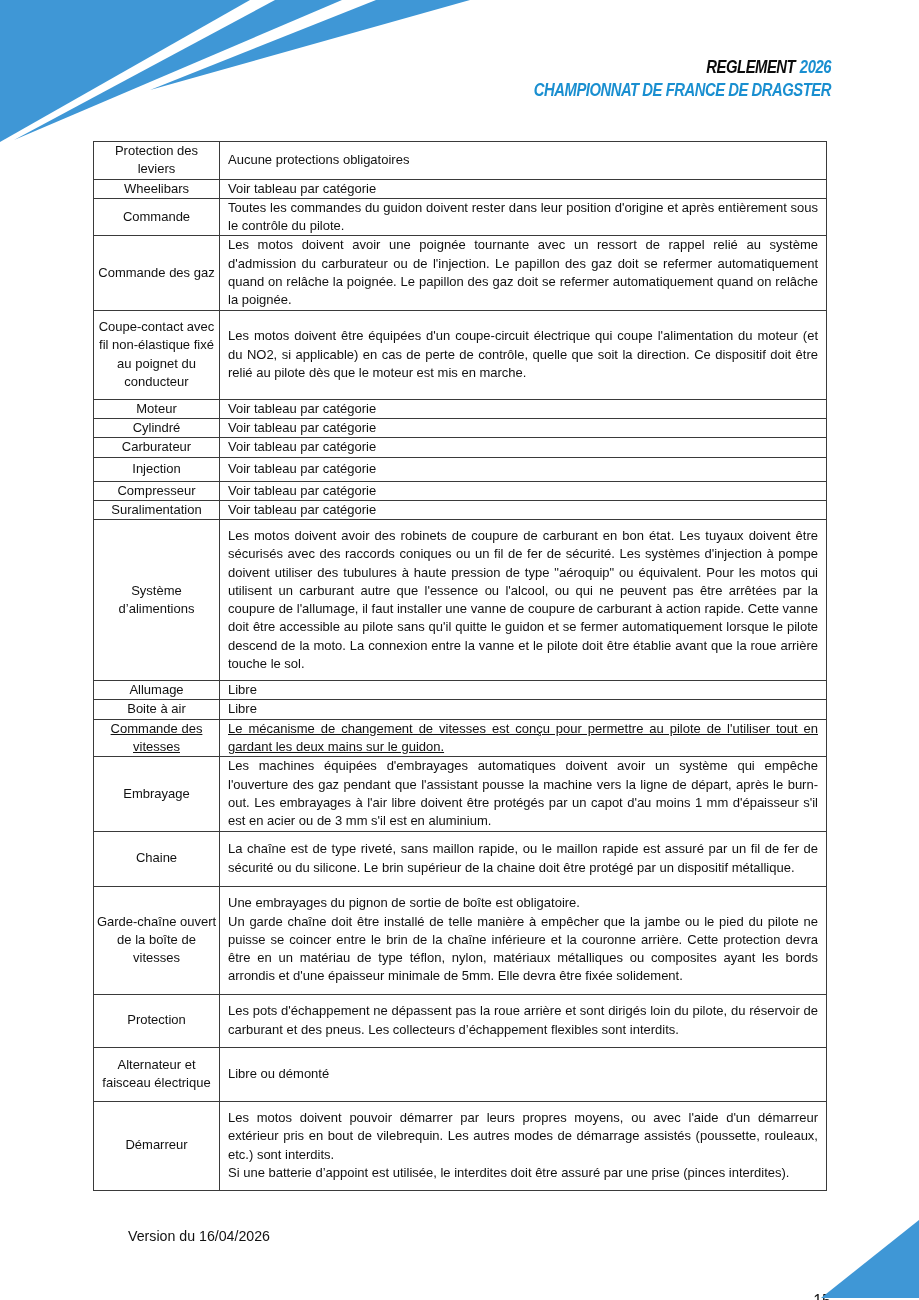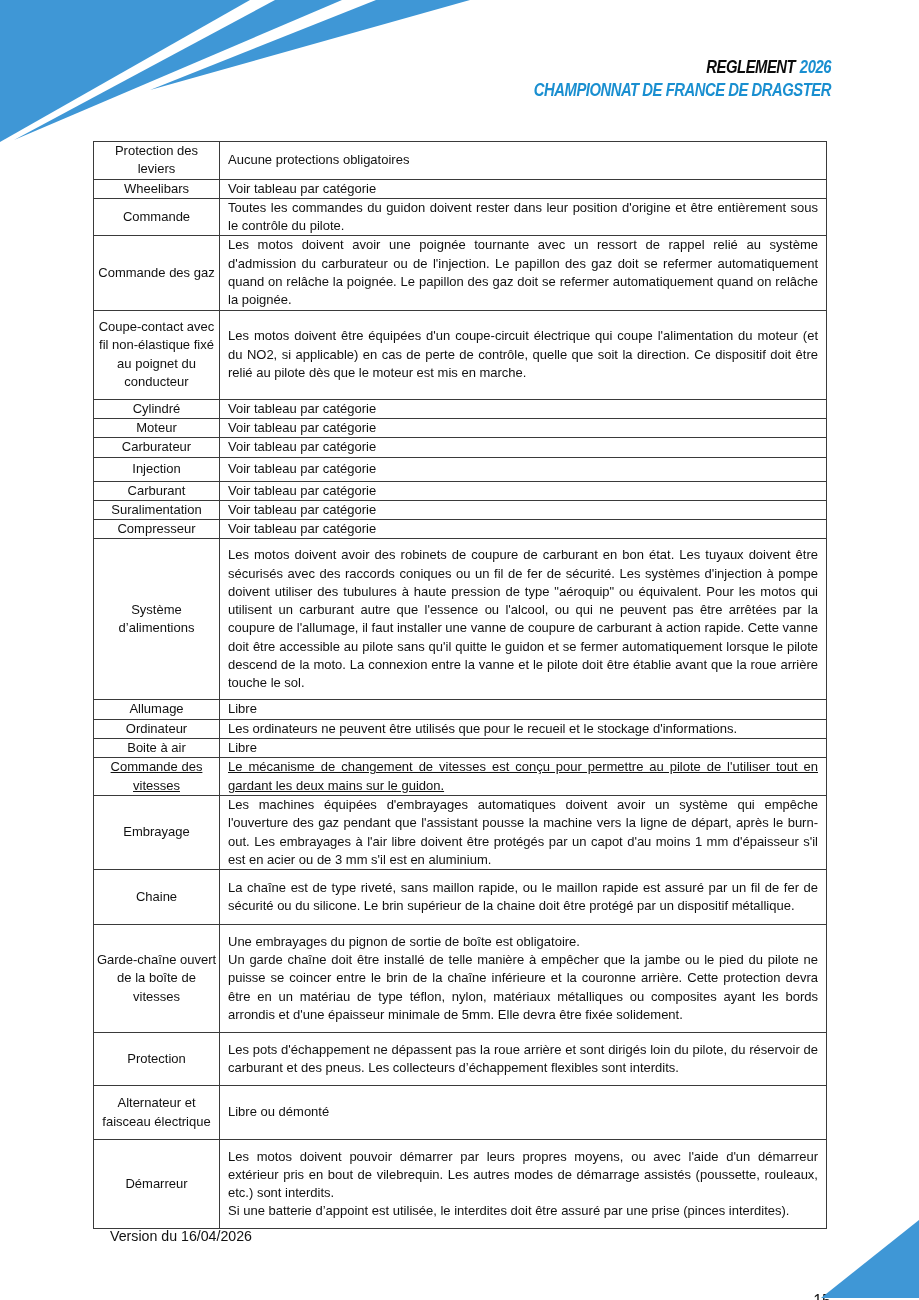--- a/index.html
+++ b/index.html
@@ -14,21 +14,21 @@
   .header .l1 .yr { color: #1a8fd0; margin-left: 6px; }
   .header .l2 { font-size: 19px; line-height: 24px; color: #1a8fd0; white-space: nowrap; }
 
   table.reg { position: absolute; left: 93px; top: 141px; width: 734px;
               border-collapse: collapse; font-size: 13px; line-height: 18.3px; }
   table.reg td { border: 1px solid #3a3a3a; padding: 0; vertical-align: middle; }
   table.reg td.k { width: 121px; text-align: center; padding: 0 2px; }
   table.reg td.v { text-align: justify; padding: 0 8px 0 8px; }
   table.reg td.v p { margin: 0; }
 
-  .footer-version { position: absolute; left: 110px; top: 1228px; font-size: 14.2px; }
+  .footer-version { position: absolute; left: 128px; top: 1228px; font-size: 14.2px; }
   .footer-page { position: absolute; right: 88px; top: 1292px; font-size: 16px; }
   .corner { position: absolute; right: 0; bottom: 0; }
 </style>
 </head>
 <body>
 
 <svg class="deco" width="480" height="145" viewBox="0 0 480 145">
   <polygon points="0,0 250,0 0,142" fill="#3f97d6"></polygon>
   <polygon points="275,0 342,0 14,140" fill="#3f97d6"></polygon>
   <polygon points="376,0 470,0 150,90" fill="#3f97d6"></polygon>
@@ -51,93 +51,81 @@
       </tr>
       <tr style="height: 18px;">
         <td class="k">Wheelibars</td>
         <td class="v">
           <p>Voir tableau par catégorie</p>
         </td>
       </tr>
       <tr style="height: 36px;">
         <td class="k">Commande</td>
         <td class="v">
-          <p>Toutes les commandes du guidon doivent rester dans leur position d'origine et être entièrement sous le contrôle du pilote.</p>
+          <p>Toutes les commandes du guidon doivent rester dans leur position d'origine et après entièrement sous le contrôle du pilote.</p>
         </td>
       </tr>
       <tr style="height: 73px;">
         <td class="k">Commande des gaz</td>
         <td class="v">
           <p>Les motos doivent avoir une poignée tournante avec un ressort de rappel relié au système d'admission du carburateur ou de l'injection. Le papillon des gaz doit se refermer automatiquement quand on relâche la poignée. Le papillon des gaz doit se refermer automatiquement quand on relâche la poignée.</p>
         </td>
       </tr>
       <tr style="height: 89px;">
         <td class="k">Coupe-contact avec fil non-élastique fixé au poignet du conducteur</td>
         <td class="v">
           <p>Les motos doivent être équipées d'un coupe-circuit électrique qui coupe l'alimentation du moteur (et du NO2, si applicable) en cas de perte de contrôle, quelle que soit la direction. Ce dispositif doit être relié au pilote dès que le moteur est mis en marche.</p>
         </td>
       </tr>
-      <tr style="height: 18px;">
-        <td class="k">Cylindré</td>
+      <tr style="height: 19px;">
+        <td class="k">Moteur</td>
         <td class="v">
           <p>Voir tableau par catégorie</p>
         </td>
       </tr>
-      <tr style="height: 19px;">
-        <td class="k">Moteur</td>
+      <tr style="height: 18px;">
+        <td class="k">Cylindré</td>
         <td class="v">
           <p>Voir tableau par catégorie</p>
         </td>
       </tr>
       <tr style="height: 18px;">
         <td class="k">Carburateur</td>
         <td class="v">
           <p>Voir tableau par catégorie</p>
         </td>
       </tr>
       <tr style="height: 24px;">
         <td class="k">Injection</td>
         <td class="v">
           <p>Voir tableau par catégorie</p>
         </td>
       </tr>
       <tr style="height: 18px;">
-        <td class="k">Carburant</td>
+        <td class="k">Compresseur</td>
         <td class="v">
           <p>Voir tableau par catégorie</p>
         </td>
       </tr>
       <tr style="height: 19px;">
         <td class="k">Suralimentation</td>
-        <td class="v">
-          <p>Voir tableau par catégorie</p>
-        </td>
-      </tr>
-      <tr style="height: 18px;">
-        <td class="k">Compresseur</td>
         <td class="v">
           <p>Voir tableau par catégorie</p>
         </td>
       </tr>
       <tr style="height: 161px;">
         <td class="k">Système d’alimentions</td>
         <td class="v">
           <p>Les motos doivent avoir des robinets de coupure de carburant en bon état. Les tuyaux doivent être sécurisés avec des raccords coniques ou un fil de fer de sécurité. Les systèmes d'injection à pompe doivent utiliser des tubulures à haute pression de type "aéroquip" ou équivalent. Pour les motos qui utilisent un carburant autre que l'essence ou l'alcool, ou qui ne peuvent pas être arrêtées par la coupure de l'allumage, il faut installer une vanne de coupure de carburant à action rapide. Cette vanne doit être accessible au pilote sans qu'il quitte le guidon et se fermer automatiquement lorsque le pilote descend de la moto. La connexion entre la vanne et le pilote doit être établie avant que la roue arrière touche le sol.</p>
         </td>
       </tr>
       <tr style="height: 18px;">
         <td class="k">Allumage</td>
         <td class="v">
           <p>Libre</p>
-        </td>
-      </tr>
-      <tr style="height: 19px;">
-        <td class="k">Ordinateur</td>
-        <td class="v">
-          <p>Les ordinateurs ne peuvent être utilisés que pour le recueil et le stockage d'informations.</p>
         </td>
       </tr>
       <tr style="height: 18px;">
         <td class="k">Boite à air</td>
         <td class="v">
           <p>Libre</p>
         </td>
       </tr>
       <tr style="height: 37px; text-decoration: underline;">
         <td class="k">Commande des vitesses</td>

